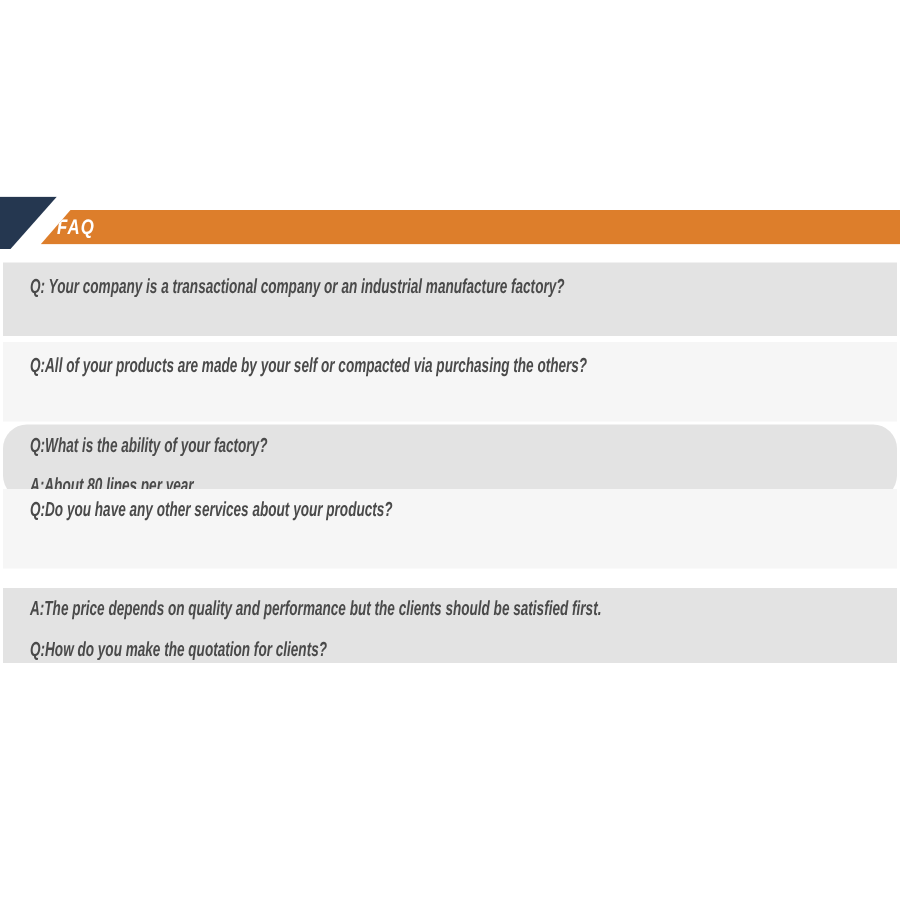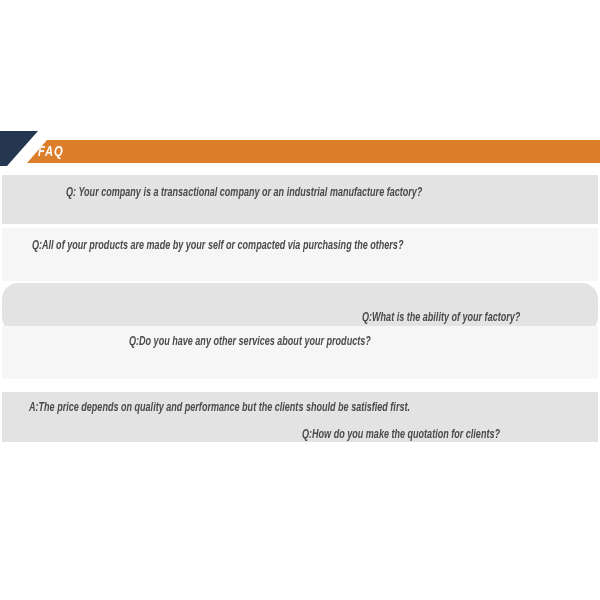--- a/index.html
+++ b/index.html
@@ -48,22 +48,22 @@
     transform-origin: 0 50%;
   }
   
   .block {
     position: absolute;
     left: 2px;
     width: 596px;
     box-sizing: border-box;
     padding-left: 18px;
   }
-  .block.gray  { background: var(--row-gray, #e3e3e3); text-align: right; }
-  .block.light { background: var(--row-light, #f6f6f6); text-align: center; }
+  .block.gray  { background: var(--row-gray, #e3e3e3); }
+  .block.light { background: var(--row-light, #f6f6f6); }
   .line {
     height: 27px;
     line-height: 27px;
     white-space: nowrap;
   }
   .line > span {
     display: inline-block;
     vertical-align: middle;
     font-size: 13.5px;
     font-weight: 700;
@@ -81,21 +81,21 @@
   <div class="title-bar">
     <span class="title">FAQ</span>
   </div>
   <div id="rows">
       <div class="block gray" style="top: 175px; height: 49px; padding-top: 2px;">
         <div class="line"><span>Q: Your company is a transactional company or an industrial manufacture factory?</span></div>
       </div>
       <div class="block light" style="top: 228px; height: 53px; padding-top: 2px;">
         <div class="line"><span>Q:All of your products are made by your self or compacted via purchasing the others?</span></div>
       </div>
-      <div class="block gray" style="top: 283px; height: 50px; padding-top: 19px; border-radius: 16px;">
+      <div class="block gray" style="top: 283px; height: 50px; padding-top: 0; border-radius: 16px;">
         <div class="line"><span>Q:What is the ability of your factory?</span></div>
         <div class="line"><span>A:About 80 lines per year.</span></div>
       </div>
       <div class="block light" style="top: 326px; height: 53px; padding-top: 0px;">
         <div class="line"><span>Q:Do you have any other services about your products?</span></div>
       </div>
       <div class="block gray" style="top: 392px; height: 50px; padding-top: 0px;">
         <div class="line"><span>A:The price depends on quality and performance but the clients should be satisfied first.</span></div>
         <div class="line"><span>Q:How do you make the quotation for clients?</span></div>
       </div>

